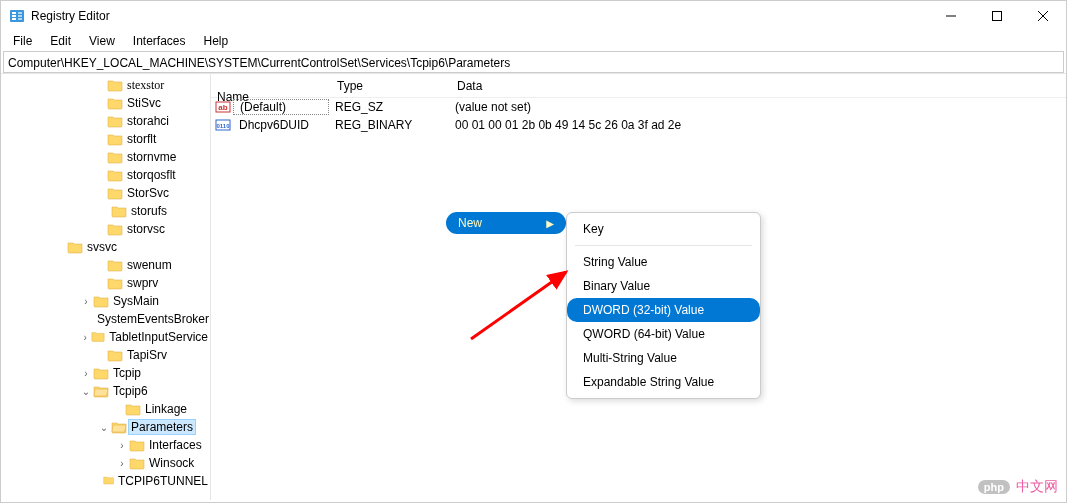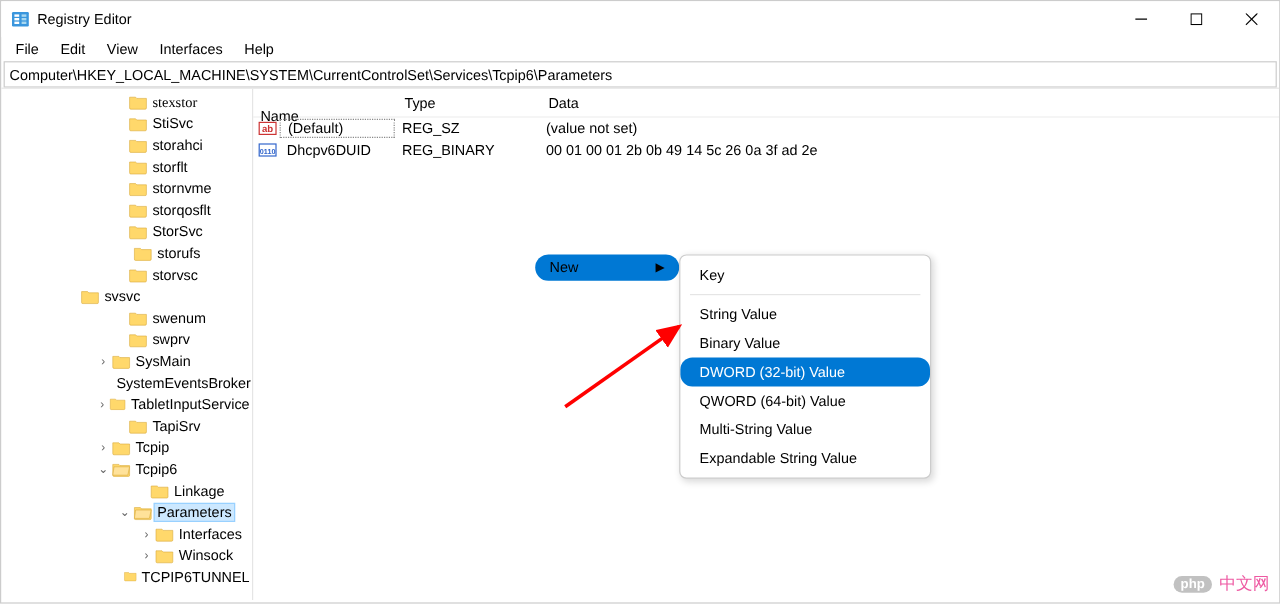--- a/index.html
+++ b/index.html
@@ -32,23 +32,23 @@
   .list-header .col { padding: 0 6px; font-size: 12px; }
   .col-name { width: 120px; margin-top: 22px; }
   .col-type { width: 120px; }
   .col-data { flex: 1; }
   .list-row { display: flex; height: 18px; align-items: center; }
   .list-row .cell { padding: 0 6px; font-size: 12px; }
   .row-icon { width: 16px; height: 16px; margin-left: 4px; margin-right: 2px; flex-shrink: 0; }
   .default-name { border: 1px dotted #888; padding: 0 2px; }
   
   .context-menu { position: absolute; display: flex; background: #fff; }
-  .submenu-trigger { background: #0078d4; color: #000000; width: 120px; height: 22px; border-radius: 11px; display: flex; align-items: center; padding: 0 12px; font-size: 12px; }
+  .submenu-trigger { background: #0078d4; color: #fef9c3; width: 120px; height: 22px; border-radius: 11px; display: flex; align-items: center; padding: 0 12px; font-size: 12px; }
   .submenu-trigger .arrow { margin-left: auto; font-size: 10px; }
-  .submenu { border: 1px solid #ccc; box-shadow: 2px 2px 6px rgba(0,0,0,0.15); background: #fff; width: 210px; padding: 4px 0; border-radius: 6px; }
+  .submenu { border: 1px solid #ccc; box-shadow: 2px 2px 6px rgba(0,0,0,0.15); background: #fff; width: 195px; padding: 4px 0; border-radius: 6px; }
   .submenu-item { height: 24px; display: flex; align-items: center; padding: 0 16px; font-size: 12px; }
   .submenu-item.highlighted { background: #0078d4; color: #fff; border-radius: 10px; }
   .submenu-sep { height: 1px; background: #e5e5e5; margin: 4px 8px; }
   
   .red-arrow { position: absolute; pointer-events: none; }
   
   .watermark { position: absolute; right: 8px; bottom: 6px; display: flex; align-items: center; gap: 6px; opacity: 0.9; }
   .watermark .phptext { color: #fff; background:#bbb; border-radius:8px; padding:1px 6px; font-size:11px; font-weight:bold; }
   .watermark .cntext { font-size: 14px; color: #ec4899; }
 

